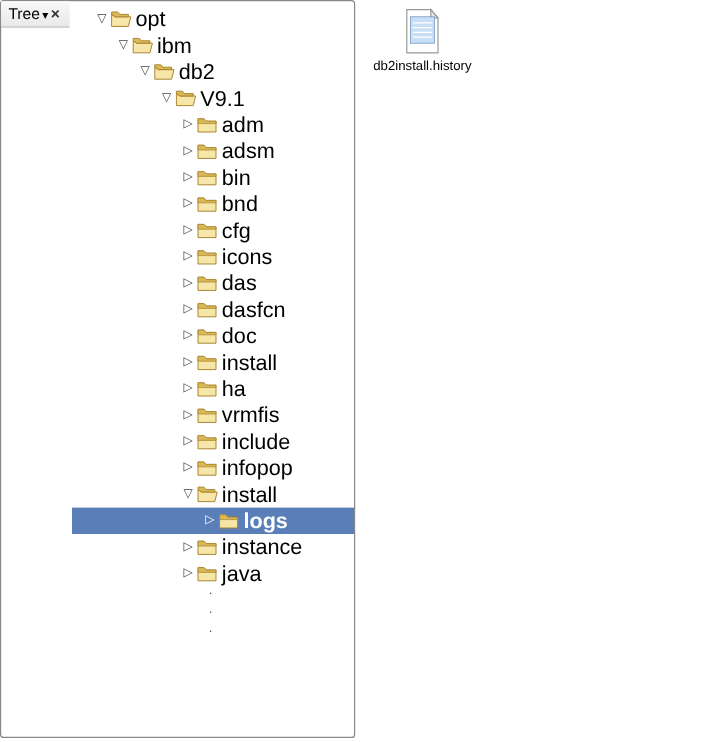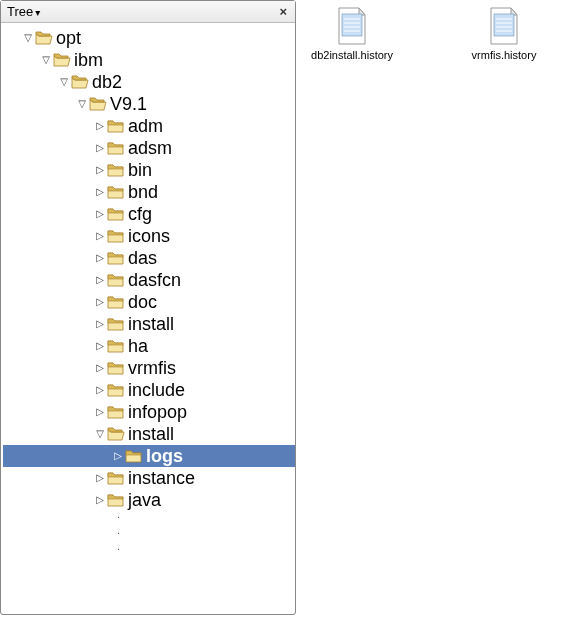--- a/index.html
+++ b/index.html
@@ -18,21 +18,21 @@
   }
   
   .tree-panel {
     width: 296px;
     height: 615px;
     border: 1px solid #888;
     border-radius: 3px;
     background: #fff;
     position: relative;
     display: flex;
-    flex-direction: column;
+    flex-direction: row;
   }
   .tree-header {
     height: 22px;
     background: linear-gradient(#f8f8f8,#e9e9e9);
     border-bottom: 1px solid #bbb;
     display: flex;
     align-items: center;
     padding: 0 6px;
     user-select: none;
   }
@@ -108,21 +108,21 @@
     color:#555;
     font-size:11px;
     line-height:6px;
   }
   
   .content-panel {
     flex: 1 1 auto;
     padding: 6px 8px;
     display: flex;
     align-items: flex-start;
-    gap: 56px;
+    gap: 36px;
   }
   .file {
     width: 96px;
     text-align: center;
     font-size: 11px;
     color: #000;
     cursor: default;
   }
   .file .file-icon {
     width: 34px; height: 40px;
@@ -379,28 +379,14 @@
     <path d="M24 2 L24 9 L30 9 Z" fill="#e8e8e8" stroke="#999" stroke-width="1"></path>
     <rect x="7" y="8" width="20" height="22" fill="#c9dff5" stroke="#6a8fb8" stroke-width="0.6"></rect>
     <line x1="9" y1="13" x2="25" y2="13" stroke="#fff" stroke-width="1"></line>
     <line x1="9" y1="17" x2="25" y2="17" stroke="#fff" stroke-width="1"></line>
     <line x1="9" y1="21" x2="25" y2="21" stroke="#fff" stroke-width="1"></line>
     <line x1="9" y1="25" x2="25" y2="25" stroke="#fff" stroke-width="1"></line>
   </svg>
         </div>
         <div>db2install.history</div>
       </div>
-      <div class="file">
-        <div class="file-icon">
-          <svg width="34" height="40" viewBox="0 0 34 40">
-    <path d="M4 2 L24 2 L30 9 L30 38 L4 38 Z" fill="#fff" stroke="#999" stroke-width="1"></path>
-    <path d="M24 2 L24 9 L30 9 Z" fill="#e8e8e8" stroke="#999" stroke-width="1"></path>
-    <rect x="7" y="8" width="20" height="22" fill="#c9dff5" stroke="#6a8fb8" stroke-width="0.6"></rect>
-    <line x1="9" y1="13" x2="25" y2="13" stroke="#fff" stroke-width="1"></line>
-    <line x1="9" y1="17" x2="25" y2="17" stroke="#fff" stroke-width="1"></line>
-    <line x1="9" y1="21" x2="25" y2="21" stroke="#fff" stroke-width="1"></line>
-    <line x1="9" y1="25" x2="25" y2="25" stroke="#fff" stroke-width="1"></line>
-  </svg>
-        </div>
-        <div>vrmfis.history</div>
-      </div>
     </div>
 </div>
 
 </body></html>

